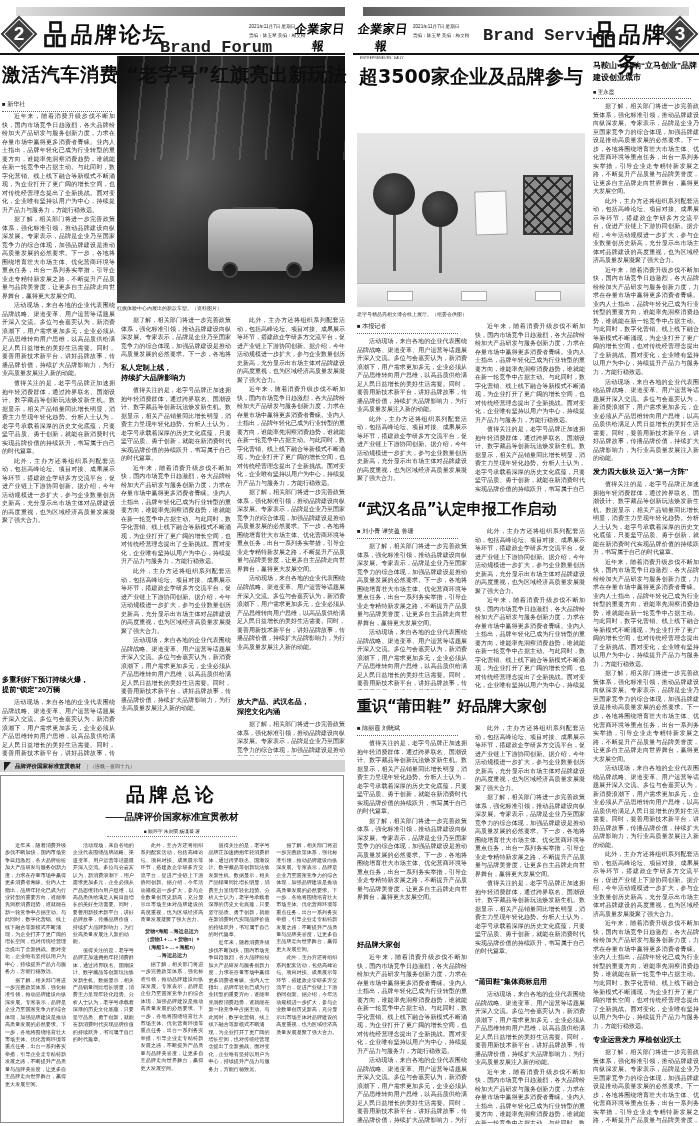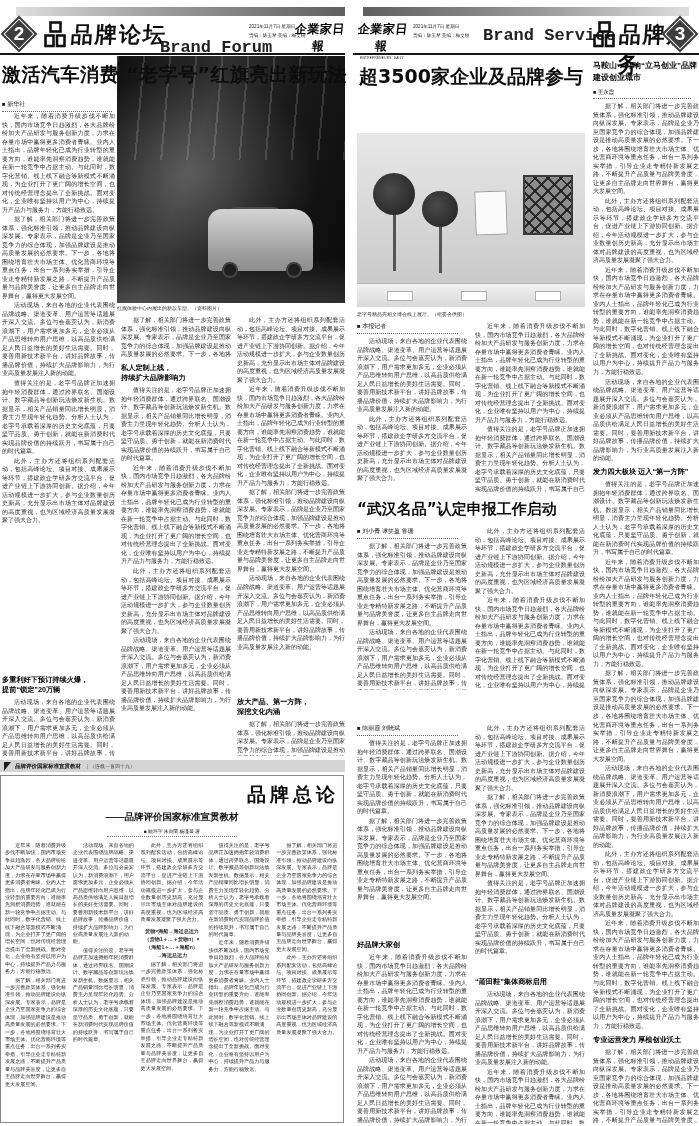--- a/index.html
+++ b/index.html
@@ -47,21 +47,21 @@
   .caption { font-size:5px; color:#333; }
 
   
   .serial-bar { background:#d4d4d4; height:12px; display:flex; align-items:center; gap:4px; padding:0 4px; }
   .serial-flag { width:0; height:0; border-top:9px solid #1d1d1d; border-right:7px solid transparent; }
   .serial-text { font-size:5.5px; font-weight:bold; color:#111; }
   .serial-issue { font-size:5px; color:#444; }
 
   
   .boxart { border:1px solid #8a8a8a; padding:6px 4px 4px; }
-  .box-title { text-align:right; font-weight:900; font-size:19px; letter-spacing:4px; color:#0d0d0d; }
+  .box-title { text-align:center; font-weight:900; font-size:19px; letter-spacing:4px; color:#0d0d0d; }
   .box-sub { text-align:center; font-weight:bold; font-size:9.5px; color:#111; margin-top:3px; }
   .box-byline { text-align:center; font-size:4.8px; color:#222; width:130px; margin:4px auto 0;
                 border-bottom:1px dotted #777; padding-bottom:2px; }
   .box-cols { display:flex; gap:5px; margin-top:5px; height:252px; }
   .box-col { flex:1; overflow:hidden; display:flex; flex-direction:column; }
   .formula { text-align:center; font-weight:bold; font-size:5.3px; line-height:1.7; color:#000;
              text-indent:0 !important; }
 
   
   .photoL { background:linear-gradient(110deg,#101010,#2f2f2f 35%,#191919 60%,#0b0b0b); overflow:hidden; }
@@ -175,21 +175,21 @@
   </div>
 
   <div class="abs col bodytext" style="left:237px; top:316px; width:108px; height:440px;">
     <div class="fill" style="height:378px;">
       <p>此外，主办方还将组织系列配套活动，包括高峰论坛、项目对接、成果展示等环节，搭建政企学研多方交流平台，促进产业链上下游协同创新。据介绍，今年活动规模进一步扩大，参与企业数量创历史新高，充分显示出市场主体对品牌建设的高度重视，也为区域经济高质量发展凝聚了强大合力。</p>
       <p>近年来，随着消费升级步伐不断加快，国内市场竞争日趋激烈，各大品牌纷纷加大产品研发与服务创新力度，力求在存量市场中赢得更多消费者青睐。业内人士指出，品牌年轻化已成为行业转型的重要方向，谁能率先洞察消费趋势，谁就能在新一轮竞争中占据主动。与此同时，数字化营销、线上线下融合等新模式不断涌现，为企业打开了更广阔的增长空间，也对传统经营理念提出了全新挑战。面对变化，企业唯有坚持以用户为中心，持续提升产品力与服务力，方能行稳致远。</p>
       <p>据了解，相关部门将进一步完善政策体系，强化标准引领，推动品牌建设向纵深发展。专家表示，品牌是企业乃至国家竞争力的综合体现，加强品牌建设是推动高质量发展的必然要求。下一步，各地将围绕培育壮大市场主体、优化营商环境等重点任务，出台一系列务实举措，引导企业走专精特新发展之路，不断提升产品质量与品牌美誉度，让更多自主品牌走向世界舞台，赢得更大发展空间。</p>
       <p>活动现场，来自各地的企业代表围绕品牌战略、渠道变革、用户运营等话题展开深入交流。多位与会嘉宾认为，新消费浪潮下，用户需求更加多元，企业必须从产品思维转向用户思维，以高品质供给满足人民日益增长的美好生活需要。同时，要善用新技术新平台，讲好品牌故事，传播品牌价值，持续扩大品牌影响力，为行业高质量发展注入新的动能。</p>
     </div>
     <div class="crosshead">
-      <div>放大产品、第一方阵，</div>
+      <div>放大产品、武汉名品，</div>
       <div>深挖文化内涵</div>
     </div>
     <div class="fill" style="flex:1;">
       <p>据了解，相关部门将进一步完善政策体系，强化标准引领，推动品牌建设向纵深发展。专家表示，品牌是企业乃至国家竞争力的综合体现，加强品牌建设是推动高质量发展的必然要求。下一步，各地将围绕培育壮大市场主体、优化营商环境等重点任务，出台一系列务实举措，引导企业走专精特新发展之路，不断提升产品质量与品牌美誉度，让更多自主品牌走向世界舞台，赢得更大发展空间。</p>
     </div>
   </div>
 
   <div class="abs serial-bar" style="left:0; top:760px; width:345px;">
     <div class="serial-flag"></div>
     <span class="serial-text">品牌评价国家标准宣贯教材</span>
@@ -306,20 +306,21 @@
       <p>活动现场，来自各地的企业代表围绕品牌战略、渠道变革、用户运营等话题展开深入交流。多位与会嘉宾认为，新消费浪潮下，用户需求更加多元，企业必须从产品思维转向用户思维，以高品质供给满足人民日益增长的美好生活需要。同时，要善用新技术新平台，讲好品牌故事，传播品牌价值，持续扩大品牌影响力，为行业高质量发展注入新的动能。</p>
     </div>
   </div>
   <div class="abs col bodytext" style="left:122px; top:527px; width:110px; height:163px;">
     <div class="fill" style="flex:1;">
       <p>此外，主办方还将组织系列配套活动，包括高峰论坛、项目对接、成果展示等环节，搭建政企学研多方交流平台，促进产业链上下游协同创新。据介绍，今年活动规模进一步扩大，参与企业数量创历史新高，充分显示出市场主体对品牌建设的高度重视，也为区域经济高质量发展凝聚了强大合力。</p>
       <p>近年来，随着消费升级步伐不断加快，国内市场竞争日趋激烈，各大品牌纷纷加大产品研发与服务创新力度，力求在存量市场中赢得更多消费者青睐。业内人士指出，品牌年轻化已成为行业转型的重要方向，谁能率先洞察消费趋势，谁就能在新一轮竞争中占据主动。与此同时，数字化营销、线上线下融合等新模式不断涌现，为企业打开了更广阔的增长空间，也对传统经营理念提出了全新挑战。面对变化，企业唯有坚持以用户为中心，持续提升产品力与服务力，方能行稳致远。</p>
     </div>
   </div>
 
+  <div class="abs headline-md" style="left:4px; top:697px; width:228px;">重识“莆田鞋” 好品牌大家创</div>
   <div class="abs col bodytext" style="left:122px; top:724px; width:110px; height:400px;">
     <div class="fill" style="height:250px;">
       <p>此外，主办方还将组织系列配套活动，包括高峰论坛、项目对接、成果展示等环节，搭建政企学研多方交流平台，促进产业链上下游协同创新。据介绍，今年活动规模进一步扩大，参与企业数量创历史新高，充分显示出市场主体对品牌建设的高度重视，也为区域经济高质量发展凝聚了强大合力。</p>
       <p>据了解，相关部门将进一步完善政策体系，强化标准引领，推动品牌建设向纵深发展。专家表示，品牌是企业乃至国家竞争力的综合体现，加强品牌建设是推动高质量发展的必然要求。下一步，各地将围绕培育壮大市场主体、优化营商环境等重点任务，出台一系列务实举措，引导企业走专精特新发展之路，不断提升产品质量与品牌美誉度，让更多自主品牌走向世界舞台，赢得更大发展空间。</p>
       <p>值得关注的是，老字号品牌正加速拥抱年轻消费群体，通过跨界联名、国潮设计、数字藏品等创新玩法焕发新生机。数据显示，相关产品销量同比增长明显，消费主力呈现年轻化趋势。分析人士认为，老字号承载着深厚的历史文化底蕴，只要坚守品质、勇于创新，就能在新消费时代实现品牌价值的持续跃升，书写属于自己的时代篇章。</p>
     </div>
     <div class="crosshead">“莆田鞋”集体商标启用</div>
     <div class="fill" style="flex:1;">
       <p>活动现场，来自各地的企业代表围绕品牌战略、渠道变革、用户运营等话题展开深入交流。多位与会嘉宾认为，新消费浪潮下，用户需求更加多元，企业必须从产品思维转向用户思维，以高品质供给满足人民日益增长的美好生活需要。同时，要善用新技术新平台，讲好品牌故事，传播品牌价值，持续扩大品牌影响力，为行业高质量发展注入新的动能。</p>
       <p>近年来，随着消费升级步伐不断加快，国内市场竞争日趋激烈，各大品牌纷纷加大产品研发与服务创新力度，力求在存量市场中赢得更多消费者青睐。业内人士指出，品牌年轻化已成为行业转型的重要方向，谁能率先洞察消费趋势，谁就能在新一轮竞争中占据主动。与此同时，数字化营销、线上线下融合等新模式不断涌现，为企业打开了更广阔的增长空间，也对传统经营理念提出了全新挑战。面对变化，企业唯有坚持以用户为中心，持续提升产品力与服务力，方能行稳致远。</p>

